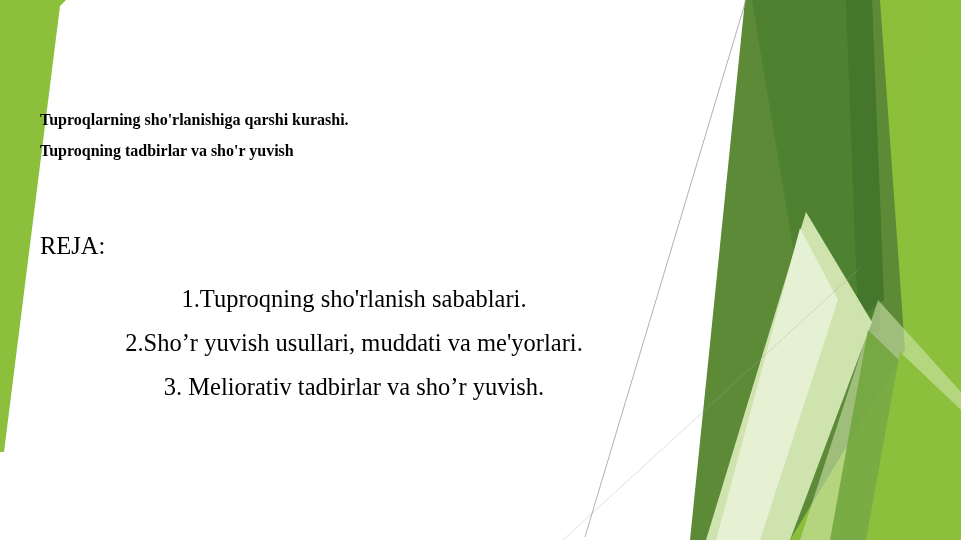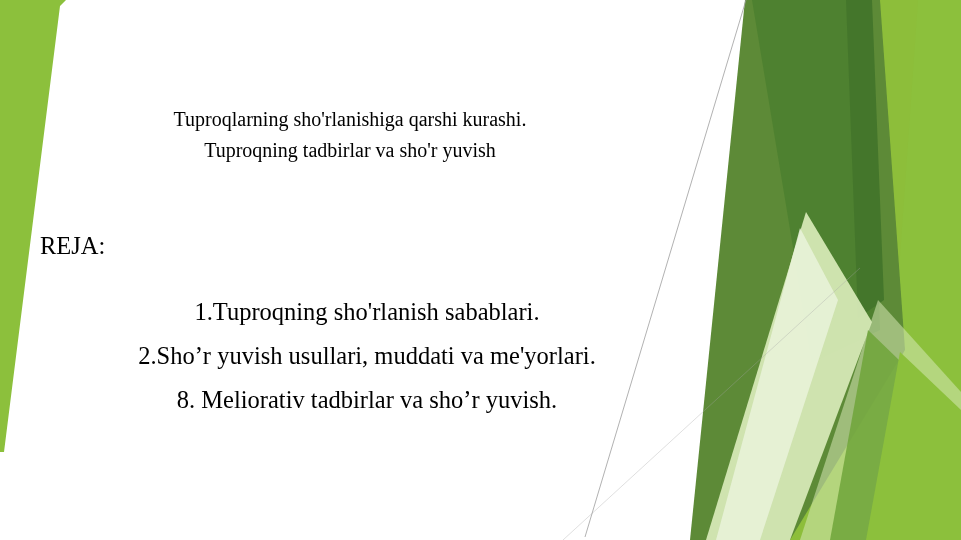--- a/index.html
+++ b/index.html
@@ -29,45 +29,46 @@
     left: 0;
     top: 0;
     width: 700px;
     height: 540px;
   }
   .title-block {
     position: absolute;
     left: 40px;
     top: 104px;
     width: 620px;
-    text-align: center;
+    text-align: left;
     color: #000000;
-    font-size: 20px;
+    font-size: 16px;
     line-height: 31px;
+    font-weight: bold;
   }
   .title-line {
     display: block;
     white-space: nowrap;
   }
   .reja-heading {
     position: absolute;
     left: 40px;
     top: 230px;
     width: 620px;
     text-align: left;
     color: #000000;
     font-size: 24.5px;
     line-height: 31px;
   }
   .plan-list {
     position: absolute;
     left: 20px;
     top: 273px;
     width: 660px;
-    margin: 17px;
+    margin: 4px;
     padding: 0;
     list-style: none;
     text-align: center;
     color: #000000;
     font-size: 24.5px;
     line-height: 44px;
   }
   .plan-list li {
     white-space: nowrap;
   }
@@ -112,18 +113,18 @@
     <div class="title-block">
       <span class="title-line">Tuproqlarning sho'rlanishiga qarshi kurashi.</span>
       <span class="title-line">Tuproqning tadbirlar va sho'r yuvish</span>
     </div>
 
     <div class="reja-heading">REJA:</div>
 
     <ul class="plan-list">
       <li>1.Tuproqning sho'rlanish sabablari.</li>
       <li>2.Sho’r yuvish usullari, muddati va me'yorlari.</li>
-      <li>8. Meliorativ tadbirlar va sho’r yuvish.</li>
+      <li>3. Meliorativ tadbirlar va sho’r yuvish.</li>
     </ul>
 
   </div>
 
 </div>
 
 </body></html>

